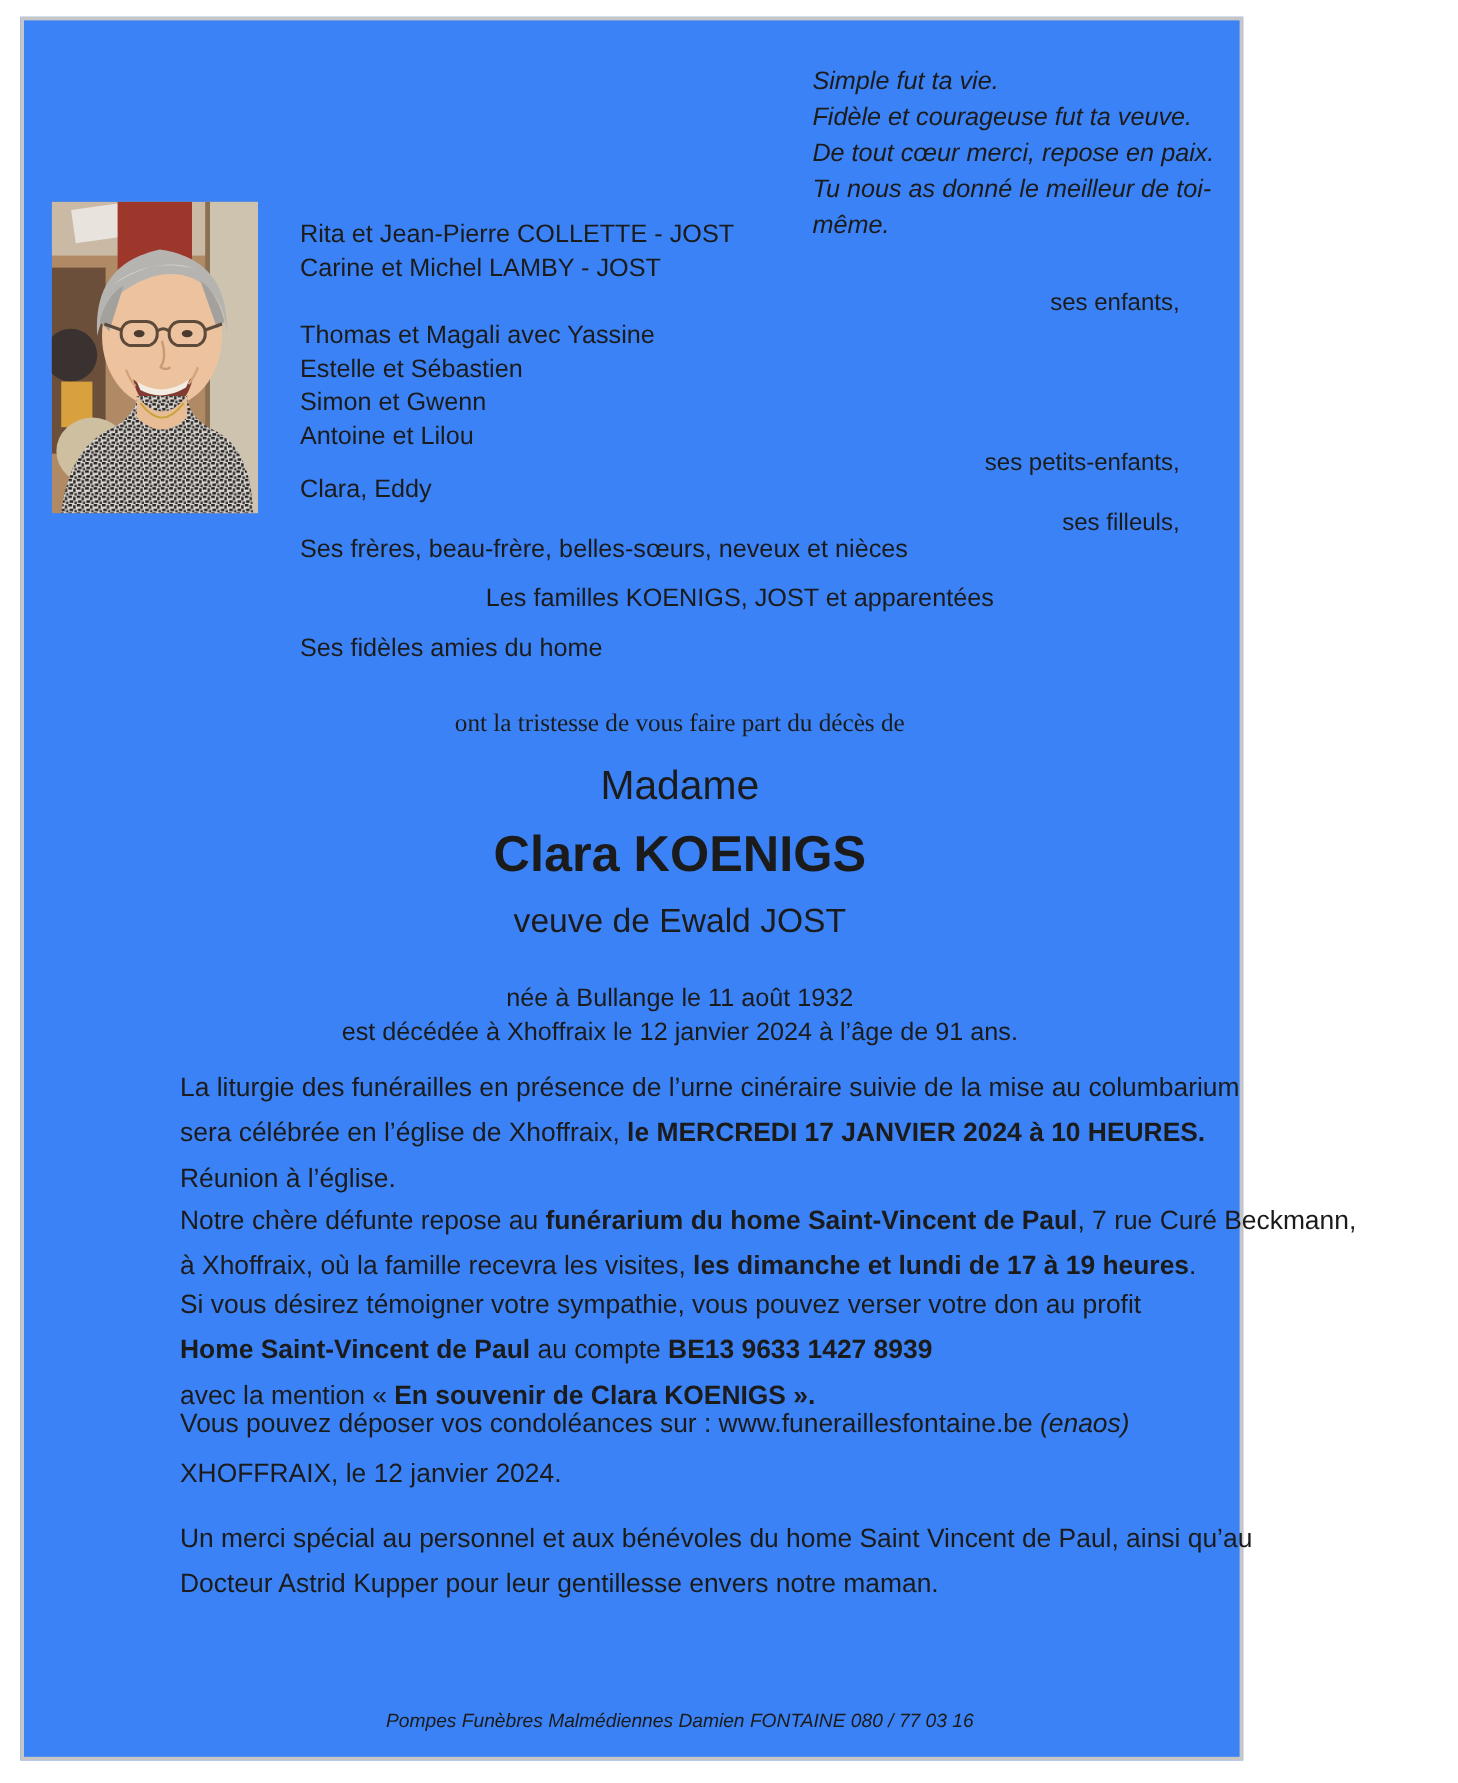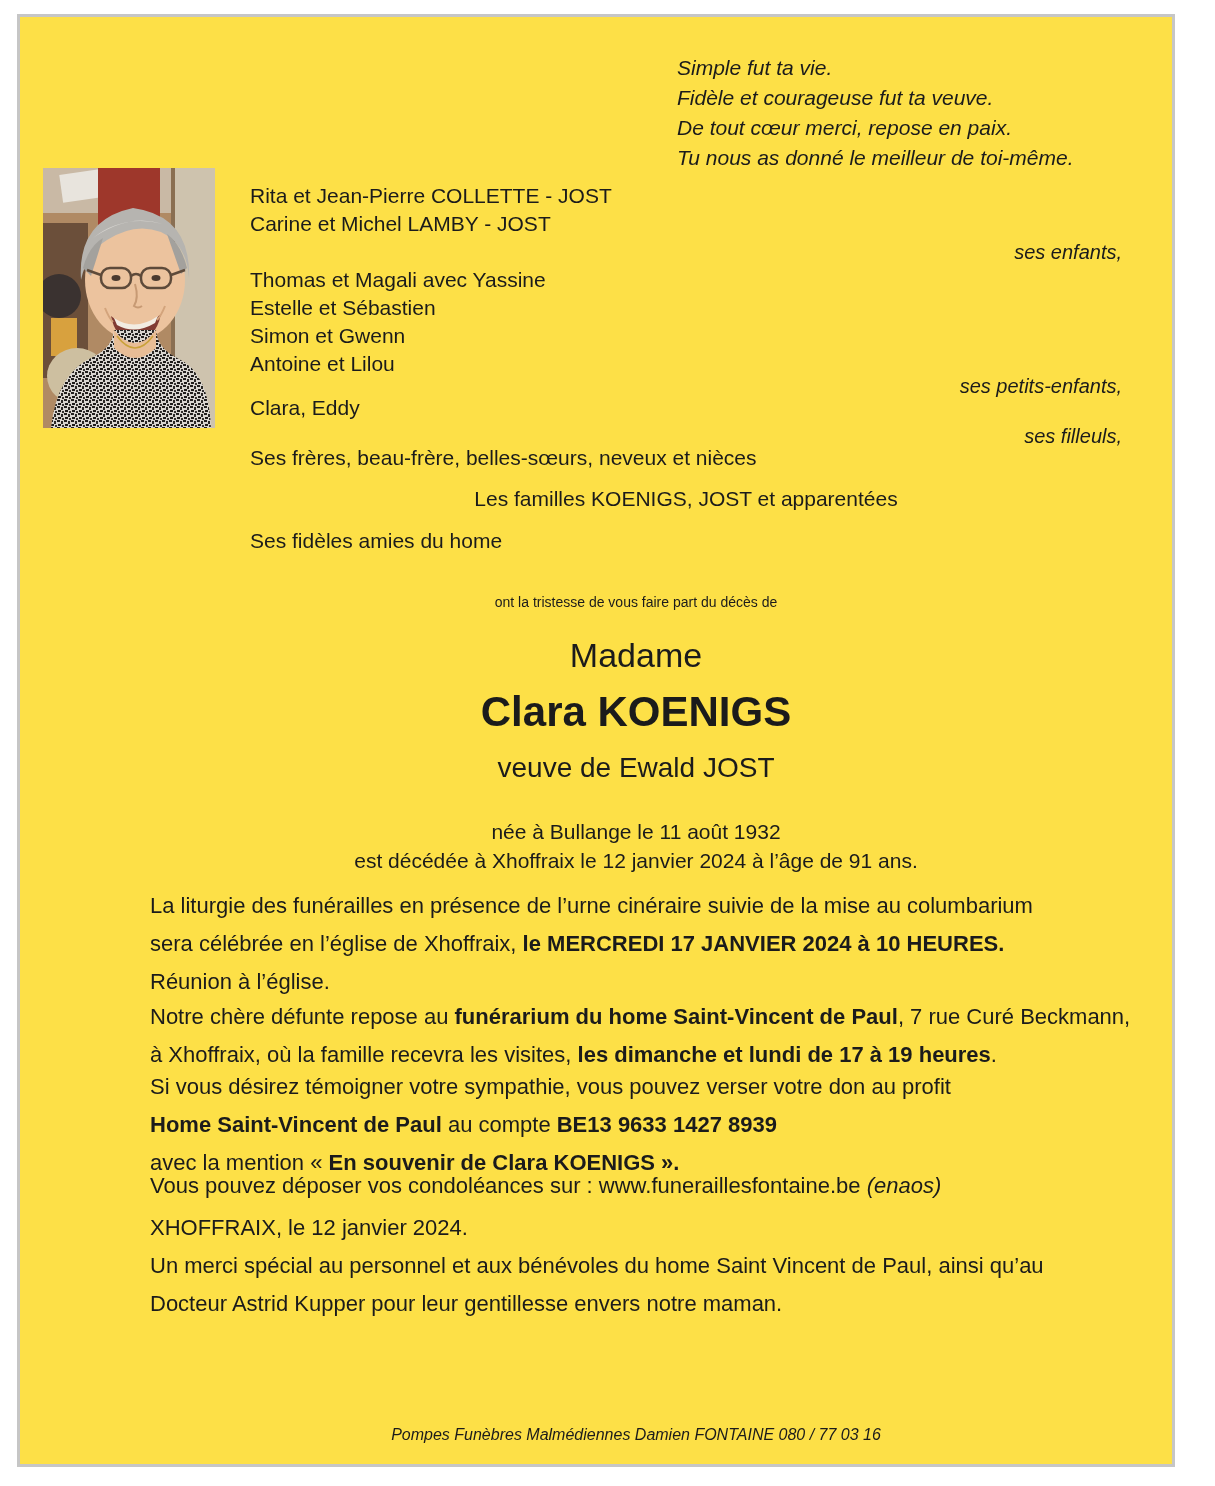--- a/index.html
+++ b/index.html
@@ -6,24 +6,24 @@
     margin: 0; padding: 0;
     width: 1215px; height: 1486px;
     background: #ffffff;
     font-family: "Liberation Sans", "DejaVu Sans", sans-serif;
     color: #1b1b1b;
     overflow: hidden;
   }
   .sheet {
     position: absolute;
     left: 17px; top: 14px;
-    width: 1158px; height: 1453px;
+    width: 1019px; height: 1453px;
     box-sizing: border-box;
     border: 3px solid #c6c6c6;
-    background: #fde047;
+    background: #3b82f6;
     padding-left: 19px;
   }
   
   .epitaph {
     position: absolute;
     left: 657px; top: 36px;
     font-style: italic;
     font-size: 21px;
     line-height: 30px;
   }
@@ -39,53 +39,52 @@
   .names {
     position: absolute;
     left: 230px; top: 165px;
     right: 50px;
     font-size: 21px;
     line-height: 28px;
   }
   .names .line { white-space: nowrap; }
   .names .rel-label {
     text-align: right;
-    font-style: italic;
     font-size: 20px;
   }
   .mt-n6 { margin-top: -6px; }
   .mt-13 { margin-top: 13px; text-align: center; }
   .mt-14 { margin-top: 14px; }
   
   .announce {
     position: absolute;
     left: 130px; top: 571px;
     right: 50px;
     text-align: center;
   }
-  .announce .intro { font-size: 14px; line-height: 28px; }
+  .announce .intro { font-size: 21px; line-height: 28px; font-family: Liberation Serif, serif; }
   .announce .honorific { font-size: 34px; line-height: 44px; margin-top: 17px; }
   .announce .name { font-size: 42px; line-height: 52px; font-weight: bold; margin-top: 9px; }
   .announce .widow { font-size: 28px; line-height: 36px; margin-top: 12px; }
   .announce .birth { font-size: 21px; line-height: 29px; margin-top: 31px; }
   .announce .death { font-size: 21px; line-height: 29px; }
   
   .paras {
     position: absolute;
     left: 130px; top: 870px;
     right: 56px;
     font-size: 22px;
     line-height: 38px;
   }
   .paras .pline { white-space: nowrap; }
   .p2 { margin-top: -3px; }
   .p3 { margin-top: -6px; }
   .p4 { margin-top: -15px; }
   .p5 { margin-top: 4px; }
-  .p6 { }
+  .p6 { margin-top: 16px; }
   .b { font-weight: bold; }
   .it { font-style: italic; }
   
   .footer {
     position: absolute;
     left: 130px; right: 50px;
     top: 1409px;
     text-align: center;
     font-style: italic;
     font-size: 16px;

